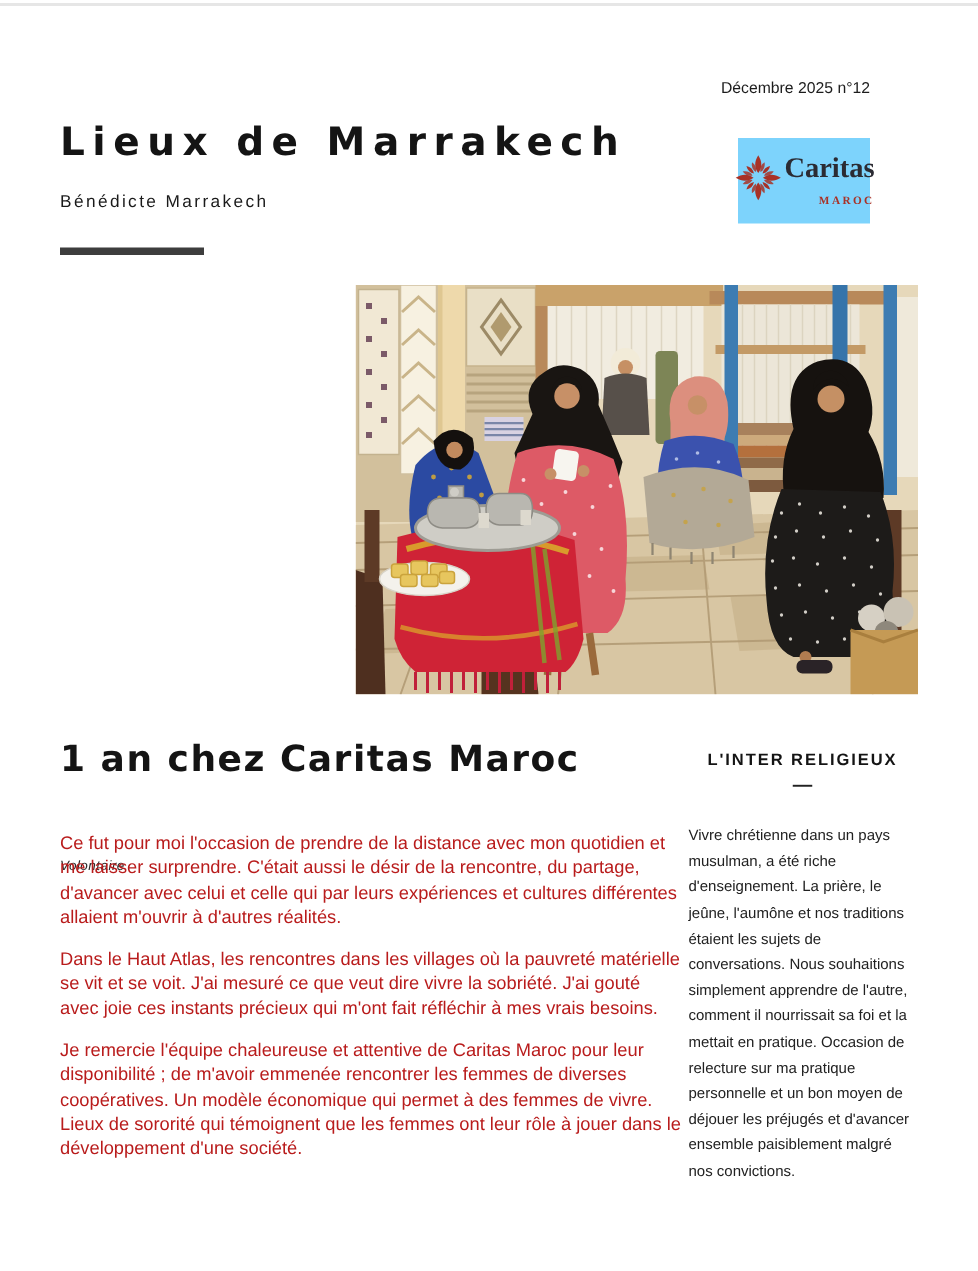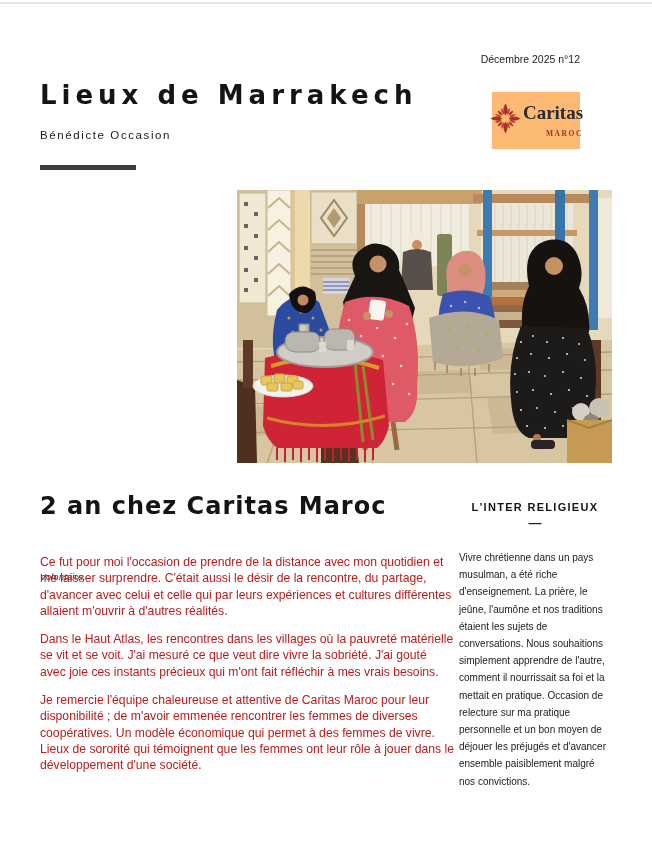--- a/index.html
+++ b/index.html
@@ -7,21 +7,21 @@
         font-family:"Liberation Sans",sans-serif;color:#212121;}
   .top-hairline{position:absolute;top:2px;left:0;width:652px;height:2px;background:#e6e6e6;}
 
   .issue{position:absolute;top:53px;right:72px;font-size:10.5px;color:#1c1c1c;}
 
   .title{position:absolute;left:40px;top:80px;margin:0;font-family:"DejaVu Sans",sans-serif;
          font-weight:bold;font-size:26px;letter-spacing:5px;color:#141414;white-space:nowrap;}
   .byline{position:absolute;left:40px;top:129px;font-size:11.5px;letter-spacing:1.6px;color:#1a1a1a;}
   .rule{position:absolute;left:40px;top:165px;width:96px;height:5px;background:#3d3d3d;}
 
-  .logo{position:absolute;left:492px;top:92px;width:88px;height:57px;background:#fdba74;
+  .logo{position:absolute;left:492px;top:92px;width:88px;height:57px;background:#7dd3fc;
         display:flex;align-items:center;justify-content:center;gap:1px;}
   .logo-text{display:flex;flex-direction:column;align-items:flex-end;line-height:1;}
   .logo-word{font-family:"Liberation Serif",serif;font-weight:bold;font-size:19px;color:#2b2b33;}
   .logo-sub{font-family:"Liberation Serif",serif;font-weight:bold;font-size:7.5px;
             letter-spacing:1.6px;color:#a83227;margin-top:8px;}
 
   .photo{position:absolute;left:237px;top:190px;width:375px;height:273px;overflow:hidden;}
   .photo svg{display:block;}
 
   .article-title{position:absolute;left:40px;top:492px;margin:0;font-family:"DejaVu Sans",sans-serif;
@@ -39,21 +39,21 @@
 </style>
 </head>
 <body>
 
 <div class="page">
   <div class="top-hairline"></div>
 
   <div class="issue">Décembre 2025 n°12</div>
 
   <h1 class="title">Lieux de Marrakech</h1>
-  <div class="byline">Bénédicte Occasion</div>
+  <div class="byline">Bénédicte Marrakech</div>
   <div class="rule"></div>
 
   <div class="logo">
     <span>
       <svg width="33" height="35" viewBox="0 0 34 34" aria-hidden="true">
         <g fill="#a83227">
           <path id="petalBig" d="M17 1.5 C19.8 6 19.8 10 17 13.8 C14.2 10 14.2 6 17 1.5 Z"></path>
           <use href="#petalBig" transform="rotate(90 17 17)"></use>
           <use href="#petalBig" transform="rotate(180 17 17)"></use>
           <use href="#petalBig" transform="rotate(270 17 17)"></use>
@@ -290,21 +290,21 @@
         <rect x="24" y="186" width="11" height="9" rx="2"></rect>
         <rect x="37" y="184" width="11" height="9" rx="2"></rect>
         <rect x="50" y="186" width="11" height="9" rx="2"></rect>
         <rect x="30" y="193" width="11" height="8" rx="2"></rect>
         <rect x="44" y="193" width="11" height="8" rx="2"></rect>
         <rect x="56" y="191" width="10" height="8" rx="2"></rect>
       </g>
     </svg>
   </div>
 
-  <h2 class="article-title">2 an chez Caritas Maroc</h2>
+  <h2 class="article-title">1 an chez Caritas Maroc</h2>
   <div class="kicker">Volontaire</div>
 
   <div class="body-col">
     <p>Ce fut pour moi l'occasion de prendre de la distance avec mon quotidien et me laisser surprendre. C'était aussi le désir de la rencontre, du partage, d'avancer avec celui et celle qui par leurs expériences et cultures différentes allaient m'ouvrir à d'autres réalités.</p>
     <p>Dans le Haut Atlas, les rencontres dans les villages où la pauvreté matérielle se vit et se voit. J'ai mesuré ce que veut dire vivre la sobriété. J'ai gouté avec joie ces instants précieux qui m'ont fait réfléchir à mes vrais besoins.</p>
     <p>Je remercie l'équipe chaleureuse et attentive de Caritas Maroc pour leur disponibilité ; de m'avoir emmenée rencontrer les femmes de diverses coopératives. Un modèle économique qui permet à des femmes de vivre. Lieux de sororité qui témoignent que les femmes ont leur rôle à jouer dans le développement d'une société.</p>
   </div>
 
   <h3 class="side-title">L'INTER RELIGIEUX</h3>
   <div class="side-dash">—</div>

